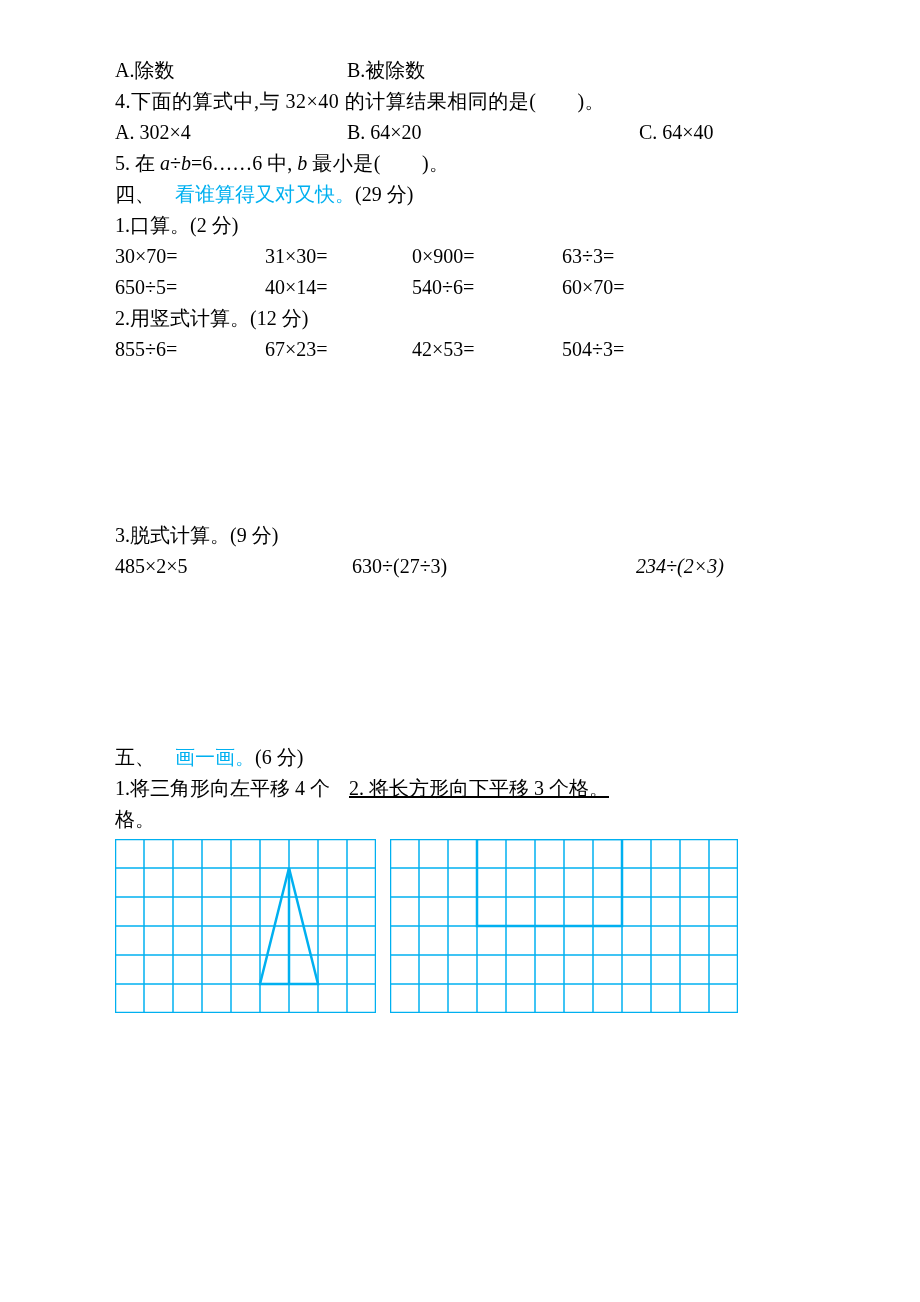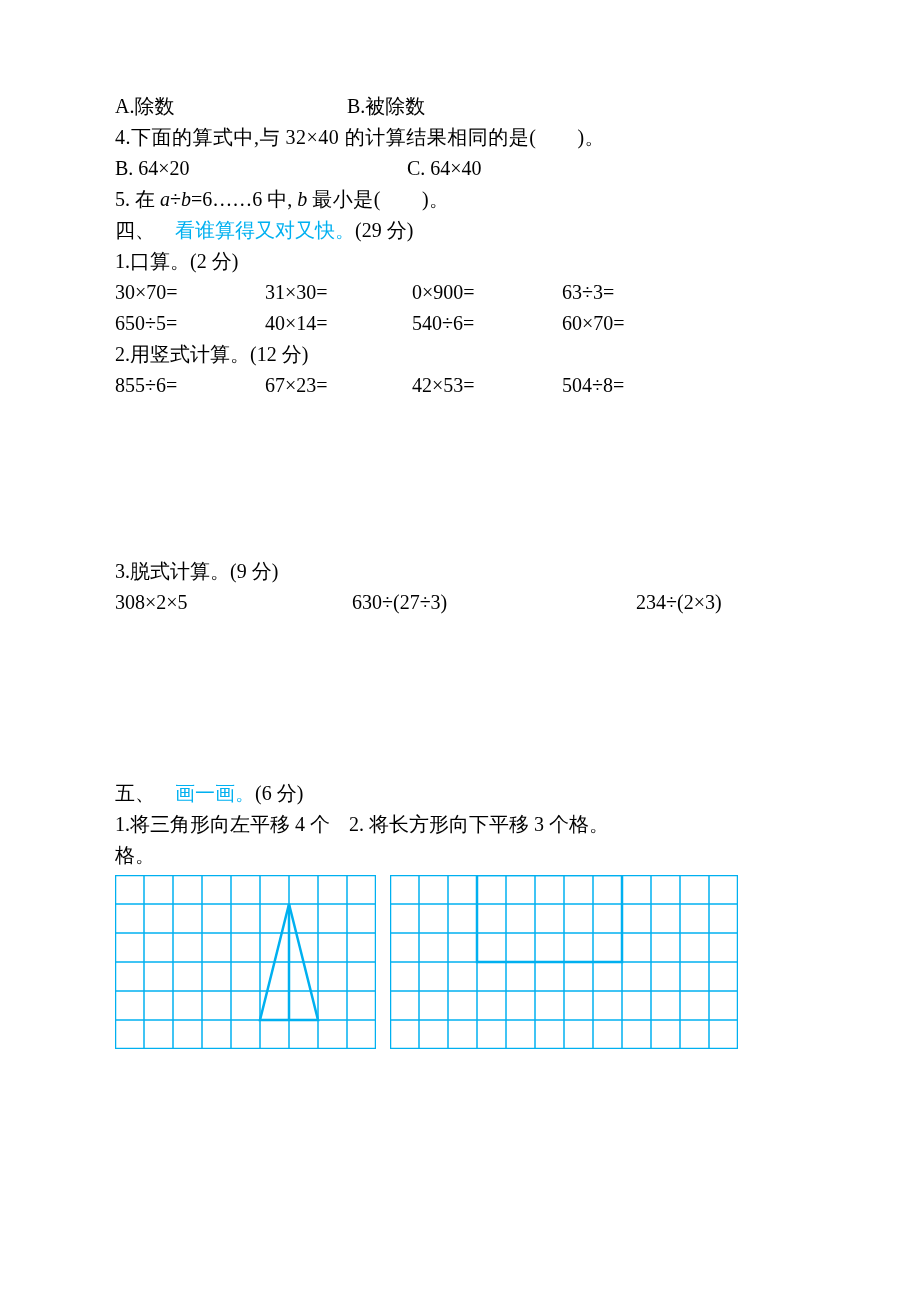--- a/index.html
+++ b/index.html
@@ -6,61 +6,62 @@
     margin: 0;
     padding: 0;
     background: #ffffff;
     width: 920px;
     font-family: "SimSun", "宋体", serif;
     font-size: 20px;
     color: #000000;
     line-height: 1.55;
   }
   .page {
-    padding: 91px 115px 40px 115px;
+    padding: 55px 115px 40px 115px;
   }
   .row { display: flex; }
   .opt-a { width: 232px; }
   .opt-b { width: 292px; }
   .opt-c { flex: 1; }
   .paren { letter-spacing: 0.5px; }
   .italic-var { font-style: italic; font-family: "Times New Roman", serif; }
   .section-title .num { display:inline; }
   .section-title .hl { color: #00b0f0; }
   .calc-row { display:flex;align-items:flex-end; }
   .calc-row .c1 { width: 150px; }
   .calc-row .c2 { width: 147px; }
   .calc-row .c3 { width: 150px; }
   .calc-row .c4 { width: 150px; }
   .gap-small { height: 155px; }
   .q3-row { display:flex; }
   .q3-row .p1 { width: 237px; }
   .q3-row .p2 { width: 284px; }
-  .q3-row .p3 { flex:1; }
+  .q3-row .p3 { flex:1;font-style:italic; }
   .gap-mid { height: 160px; }
   .draw-titles { display:flex; }
   .draw-titles .dt1 { width: 234px; }
-  .draw-titles .dt2 { flex:1; }
+  .draw-titles .dt2 { flex:1;text-decoration:underline; }
   .grids { display:flex; margin-top:4px; }
   .grid-box { position:relative; }
   .grid-box svg { display:block; }
   .spacer { width: 14px; }
 </style>
 </head>
 <body>
 
 <div class="page">
 
   <div class="row">
     <div class="opt-a">A.除数</div>
     <div class="opt-b">B.被除数</div>
   </div>
 
   <div class="paren">4.下面的算式中,与 32×40 的计算结果相同的是(　　)。</div>
   <div class="row">
+    <div class="opt-a">A. 302×4</div>
     <div class="opt-b">B. 64×20</div>
     <div class="opt-c">C. 64×40</div>
   </div>
 
   <div>
     <span>5. 在</span>
     <span class="italic-var">a</span><span>÷</span><span class="italic-var">b</span><span>=6……6 中,</span>
     <span class="italic-var">b</span>
     <span class="paren">最小是(　　)。</span>
   </div>
@@ -81,28 +82,28 @@
     <div class="c2">40×14=</div>
     <div class="c3">540÷6=</div>
     <div class="c4">60×70=</div>
   </div>
 
   <div>2.用竖式计算。(12 分)</div>
   <div class="calc-row">
     <div class="c1">855÷6=</div>
     <div class="c2">67×23=</div>
     <div class="c3">42×53=</div>
-    <div class="c4">504÷8=</div>
+    <div class="c4">504÷3=</div>
   </div>
 
   <div class="gap-small"></div>
 
   <div>3.脱式计算。(9 分)</div>
   <div class="q3-row">
-    <div class="p1">308×2×5</div>
+    <div class="p1">485×2×5</div>
     <div class="p2">630÷(27÷3)</div>
     <div class="p3">234÷(2×3)</div>
   </div>
 
   <div class="gap-mid"></div>
 
   <div class="section-title">
     <span class="num">五、　</span><span class="hl">画一画。</span><span>(6 分)</span>
   </div>
 

